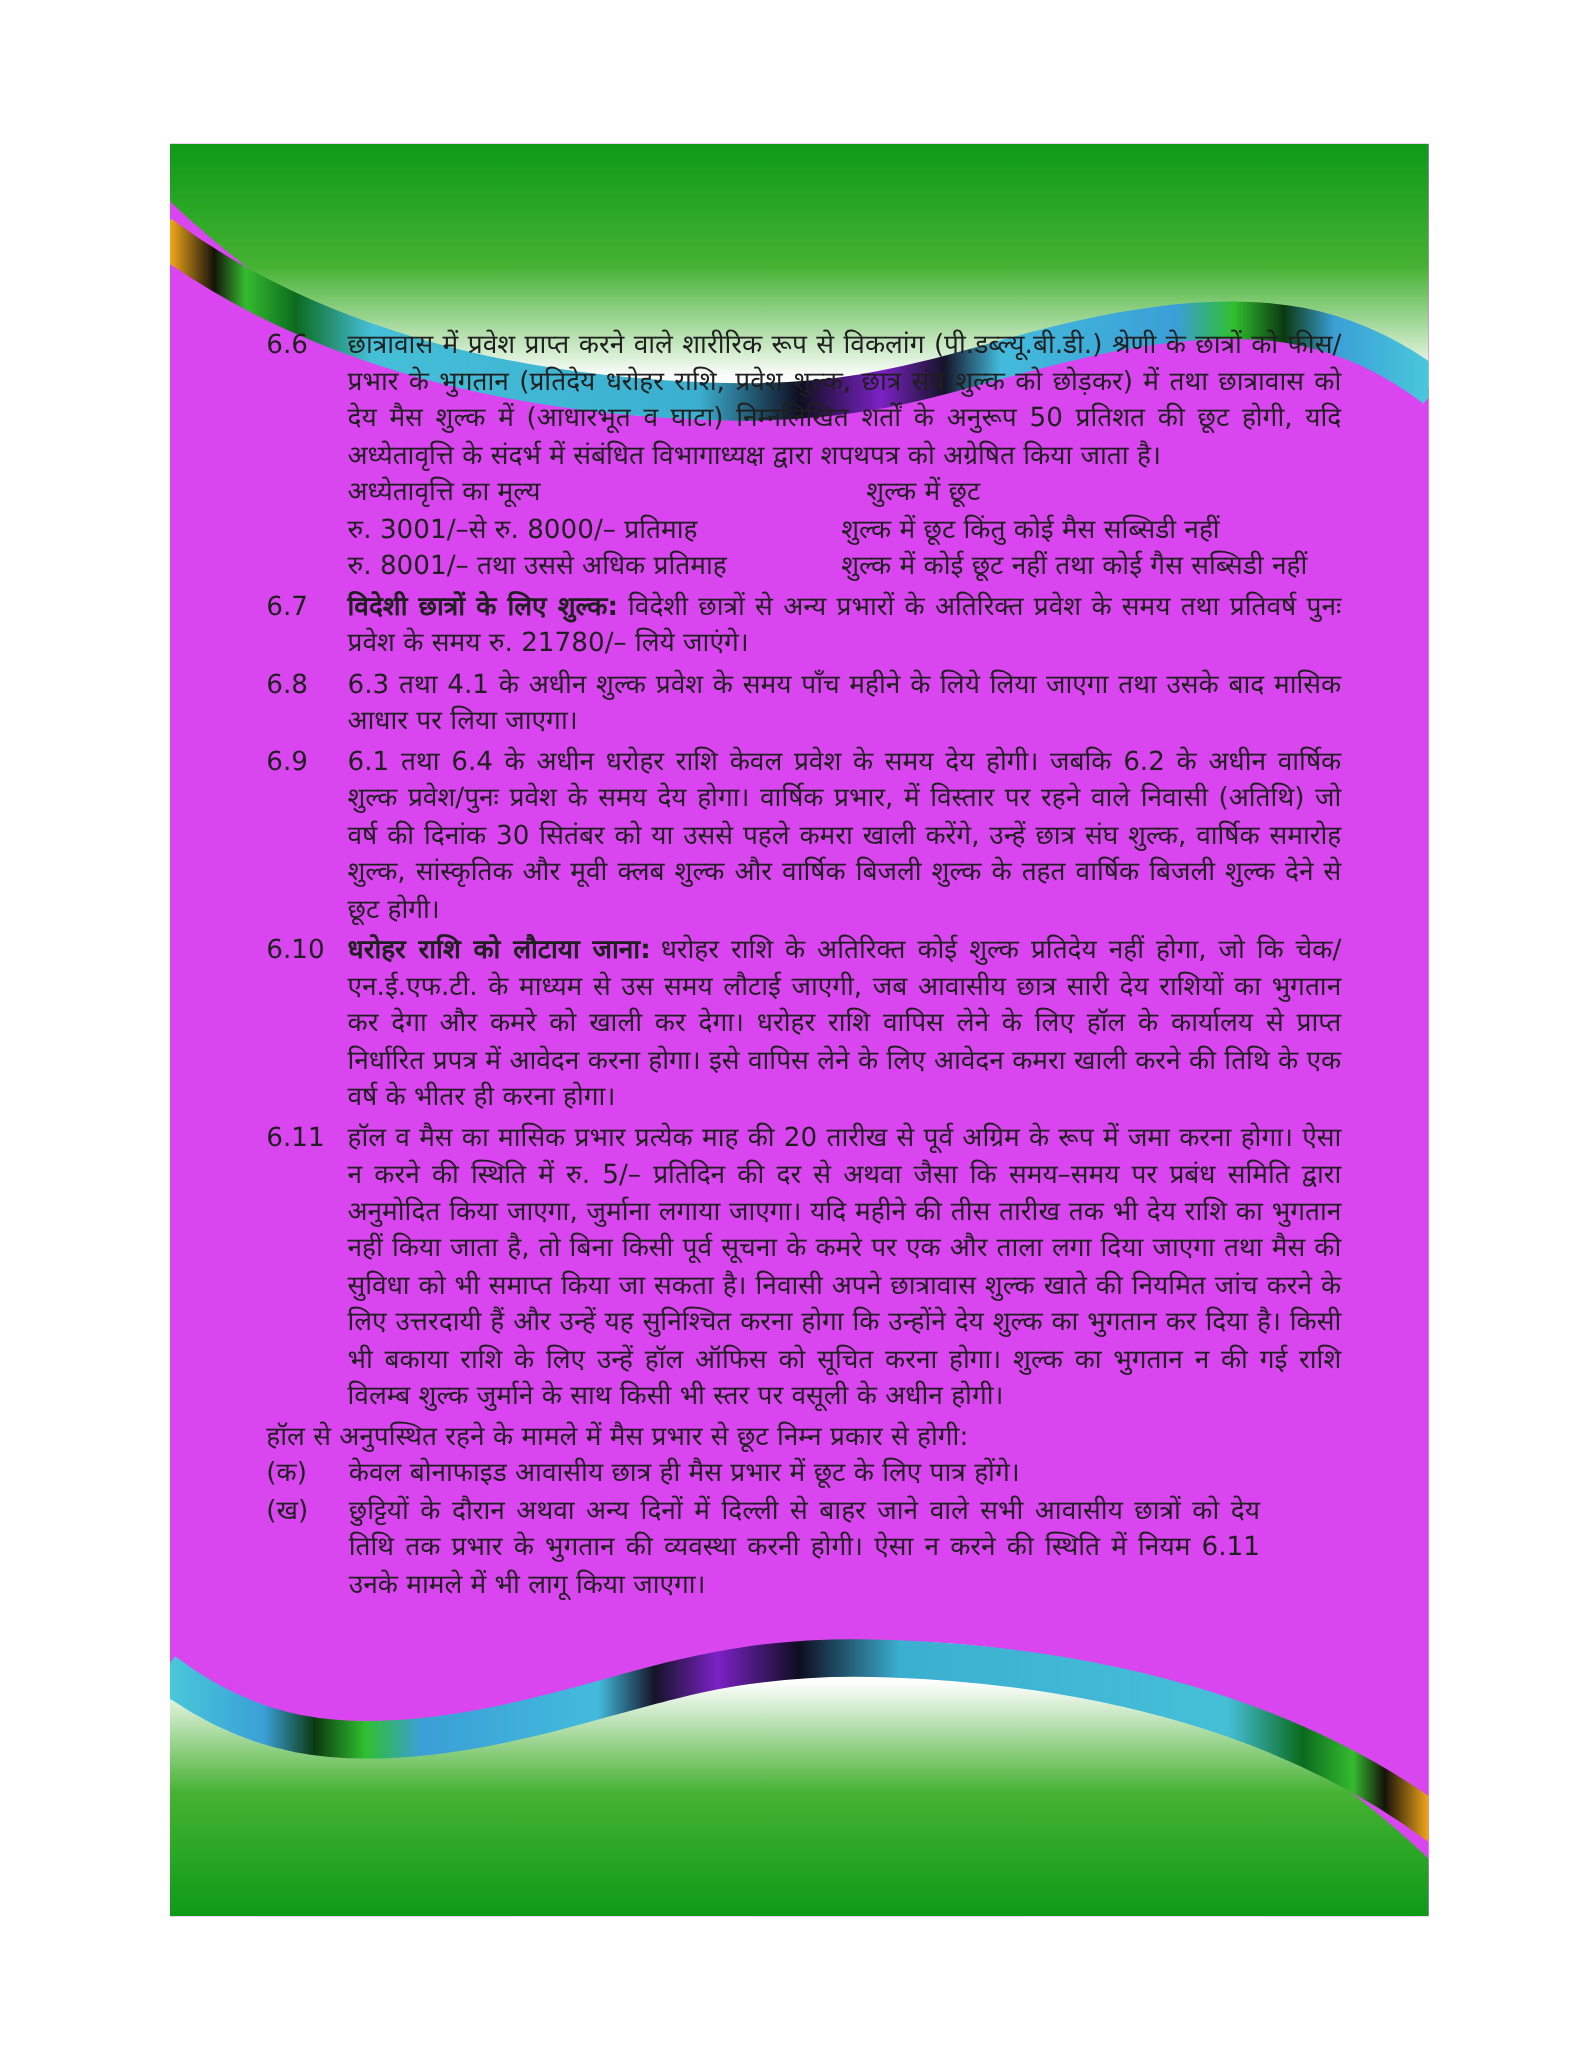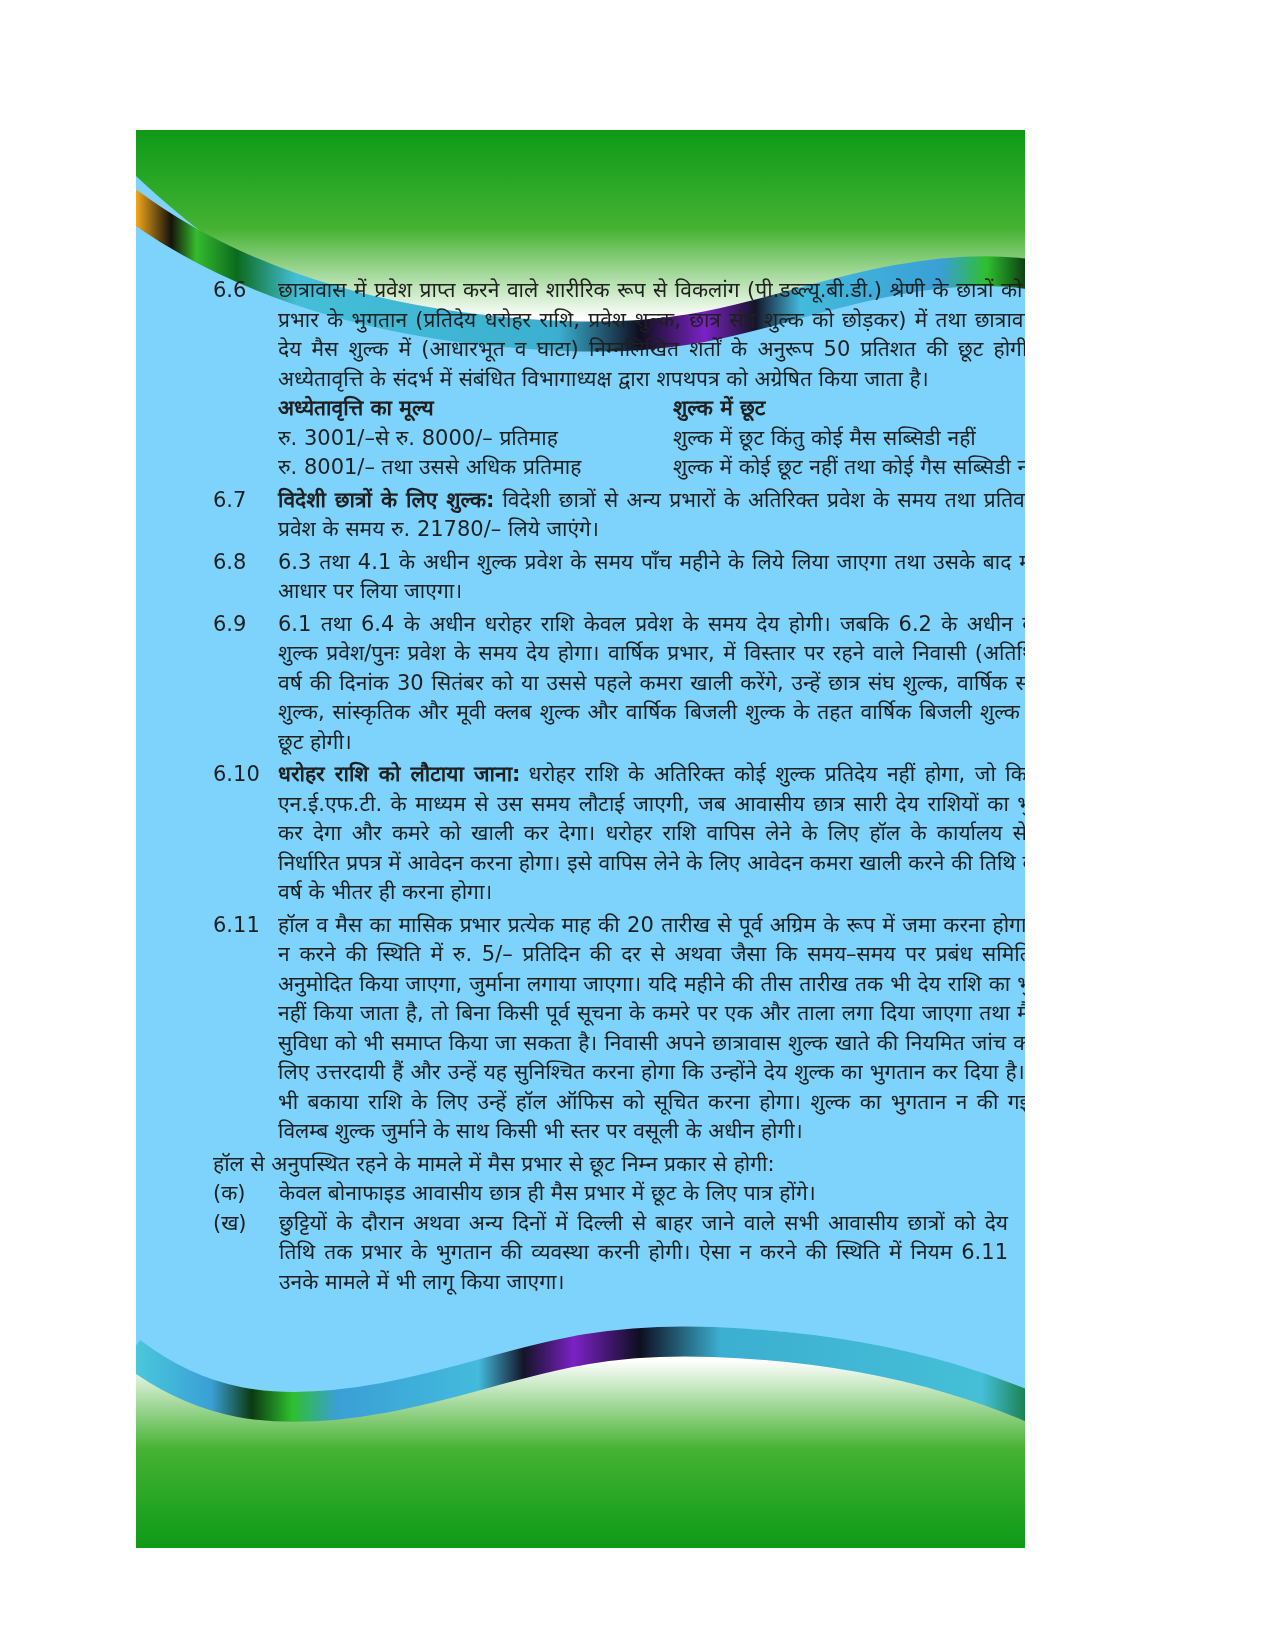--- a/index.html
+++ b/index.html
@@ -2,37 +2,37 @@
 <html><head>
 <meta charset="utf-8">
 <style>
   html,body{margin:0;padding:0;}
   body{
     width:1275px;height:1650px;position:relative;background:#ffffff;
     font-family:"DejaVu Sans","Liberation Sans",sans-serif;
     -webkit-font-smoothing:antialiased;
   }
   .paper{
-    position:absolute;left:136px;top:130px;width:889px;height:1418px;
-    background:#7dd3fc;overflow:hidden;
+    position:absolute;left:136px;top:115px;width:1007px;height:1418px;
+    background:#d946ef;overflow:hidden;
   }
   .banner{position:absolute;left:0;width:1007px;height:245px;display:block;}
   .banner-top{top:0;}
   .banner-bottom{bottom:0;transform:rotate(180deg);}
   .content{
     position:absolute;left:77px;top:146px;width:860px;
     font-size:21px;line-height:29.5px;color:#1f1f1f;
   }
   .sec{display:flex;margin-bottom:3px;}
   .sec-num{width:65px;flex:none;}
   .sec-body{width:795px;flex:none;text-align:justify;}
   .lead{font-weight:bold;margin-right:8px;}
   .fee-table{margin:0;}
   .fee-row{display:flex;}
-  .fee-row.header{font-weight:bold;}
+  .fee-row.header{font-weight:normal;gap:20px;}
   .fee-c1{width:395px;flex:none;}
   .fee-c2{flex:1;}
   .sub{display:flex;}
   .sub-label{width:66px;flex:none;}
   .sub-text{flex:1;text-align:justify;}
 </style>
 </head>
 <body>
 
 <div class="paper">

